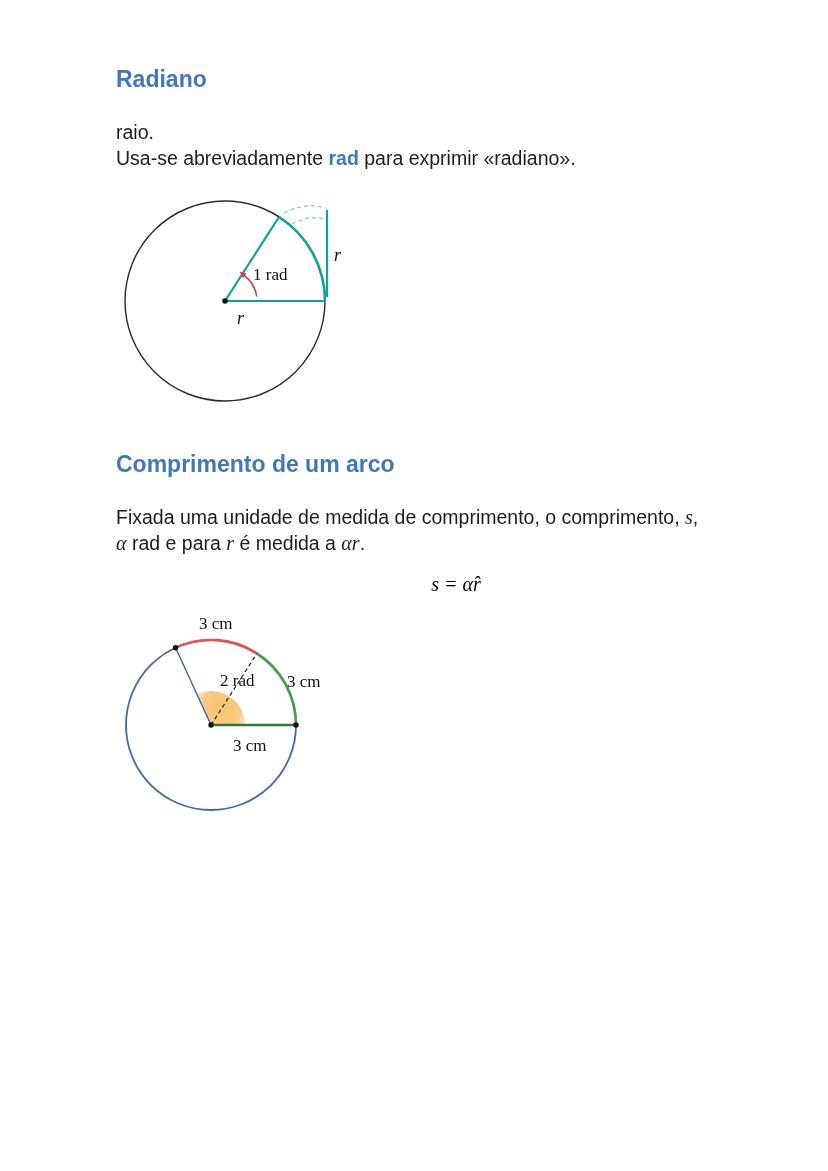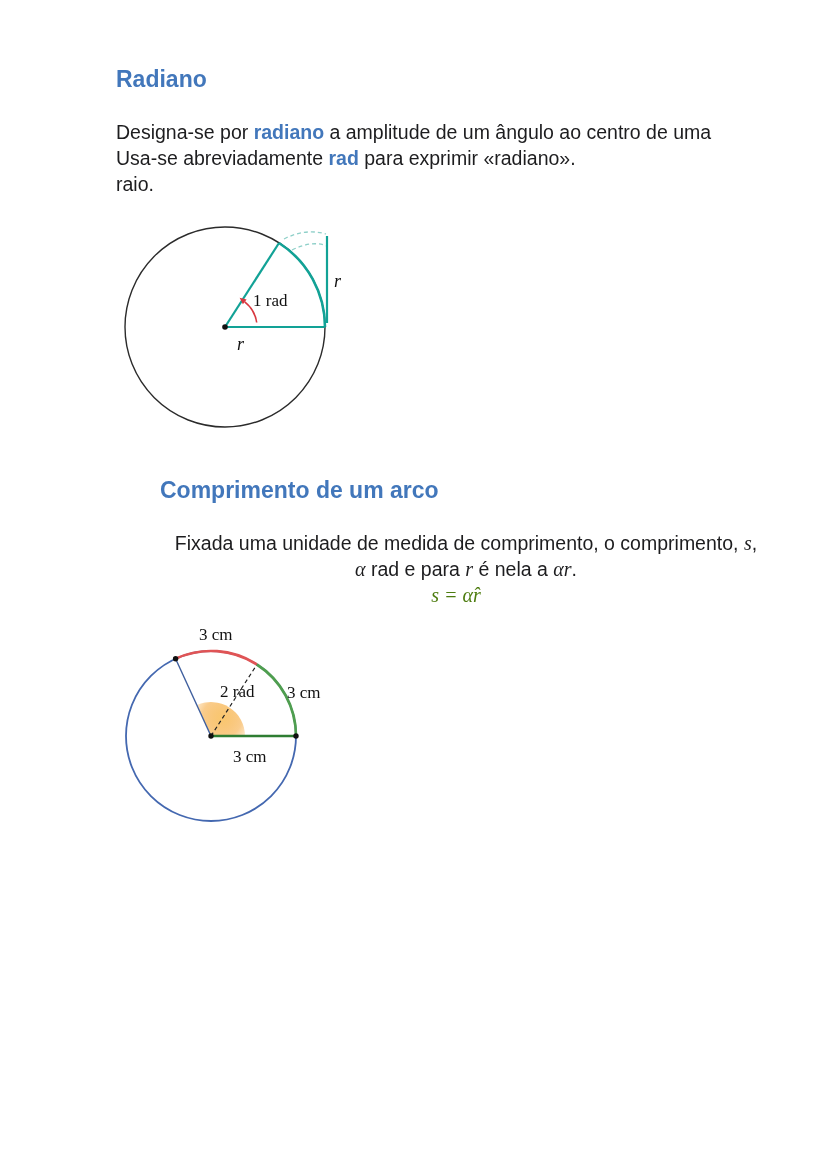--- a/index.html
+++ b/index.html
@@ -9,55 +9,54 @@
     background: #ffffff;
     font-family: "Liberation Sans", sans-serif;
     color: #1d1d1f;
   }
   .content { padding: 66px 46px 0 116px; }
   .sec-heading {
     font-size: 23px; font-weight: bold;
     color: #4277bb; margin: 0 0 26px 0;
     line-height: 27px;
   }
-  .mt44 { margin-top: 44px; margin-left: 44px; }
+  .mt44 { margin-top: 44px; }
   .para { font-size: 19.5px; line-height: 26px; width: 700px; }
-  .para.mt23 { margin-top: 21px; text-align: center; }
+  .para.mt23 { margin-top: 21px; }
   .pline { white-space: nowrap; }
   .accent { color: #4277bb; font-weight: bold; }
   .mvar {
     font-family: "Liberation Serif", serif;
     font-style: italic; font-size: 20px;
   }
   .formula {
-    width: 680px; margin-top: 2px;
+    width: 680px; margin-top: 17px;
     text-align: center;
     font-family: "Liberation Serif", serif;
     font-style: italic; font-size: 20px;
-    color: #4d7c0f;
+    color: #000000;
   }
   .diagram { margin-left: 5px; }
   .diagram.d1 { margin-top: 26px; }
   .diagram.d2 { margin-top: 18px; }
   .diagram svg { display: block; }
   .dser { font-family: "Liberation Serif", serif; font-size: 17px; fill: #111; }
   .dita { font-family: "Liberation Serif", serif; font-style: italic; font-size: 18px; fill: #111; }
 </style>
 </head>
 <body>
 
 <div class="content">
 
   <section>
     <h1 class="sec-heading">Radiano</h1>
 
     <div class="para">
-      <div class="pline"><span>Designa-se por </span><span class="accent">radiano</span><span> a amplitude de um ângulo ao centro de uma</span></div>
+      <div class="pline">raio.</div>
       <div class="pline"><span>Usa-se abreviadamente </span><span class="accent">rad</span><span> para exprimir «radiano».</span></div>
-      <div class="pline">raio.</div>
     </div>
 
     <div class="diagram d1">
       <svg width="235" height="210" viewBox="0 0 235 210">
         <circle cx="104" cy="104" r="100" fill="none" stroke="#2b2b2b" stroke-width="1.4"></circle>
         <path d="M 163,16 Q 184,5 205,11" fill="none" stroke="#8fd0c9" stroke-width="1.3" stroke-dasharray="4 3"></path>
         <path d="M 171,27 Q 191,17 206,23" fill="none" stroke="#8fd0c9" stroke-width="1.3" stroke-dasharray="4 3"></path>
         <line x1="206" y1="13" x2="206" y2="100" stroke="#12a296" stroke-width="2.2"></line>
         <line x1="104" y1="104" x2="204" y2="104" stroke="#12a296" stroke-width="2.2"></line>
         <line x1="104" y1="104" x2="158" y2="20" stroke="#12a296" stroke-width="2.2"></line>
@@ -70,21 +69,21 @@
         <text class="dita" x="116" y="127">r</text>
       </svg>
     </div>
   </section>
 
   <section>
     <h1 class="sec-heading mt44">Comprimento de um arco</h1>
 
     <div class="para mt23">
       <div class="pline"><span>Fixada uma unidade de medida de comprimento, o comprimento, </span><span class="mvar">s</span><span>,</span></div>
-      <div class="pline"><span class="mvar">α</span><span> rad e para </span><span class="mvar">r</span><span> é nela a </span><span class="mvar">αr</span><span>.</span></div>
+      <div class="pline"><span class="mvar">α</span><span> rad e para </span><span class="mvar">r</span><span> é medida a </span><span class="mvar">αr</span><span>.</span></div>
     </div>
 
     <div class="formula">s = α̂r</div>
 
     <div class="diagram d2">
       <svg width="245" height="210" viewBox="0 0 245 210">
         <defs>
           <radialGradient id="glowGrad" gradientUnits="userSpaceOnUse" cx="101" cy="93" r="36">
             <stop offset="0%" stop-color="#f9c467" stop-opacity="0.95"></stop>
             <stop offset="55%" stop-color="#f6aa3f" stop-opacity="0.6"></stop>

